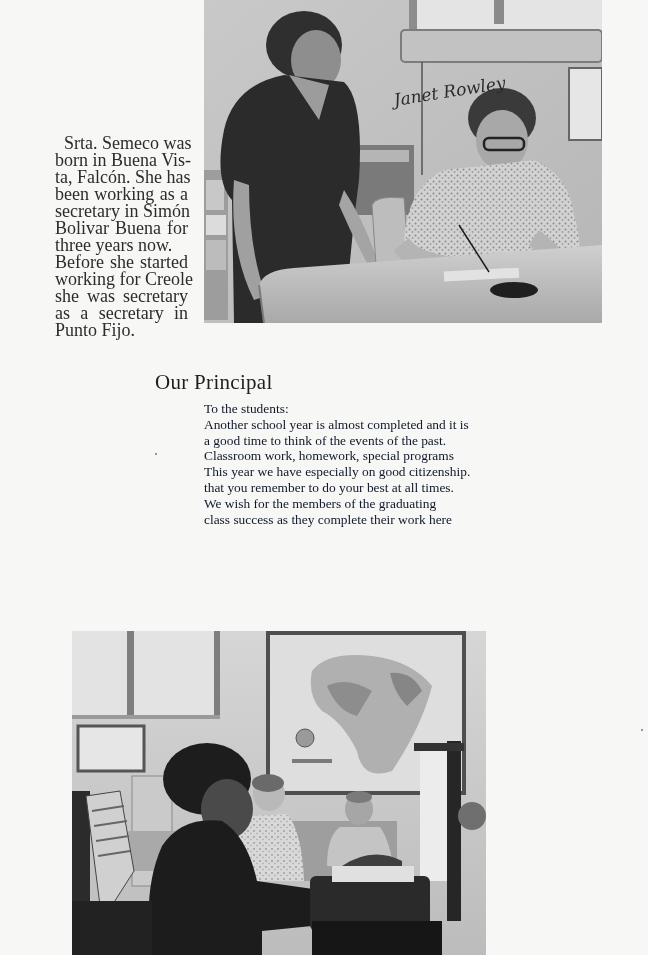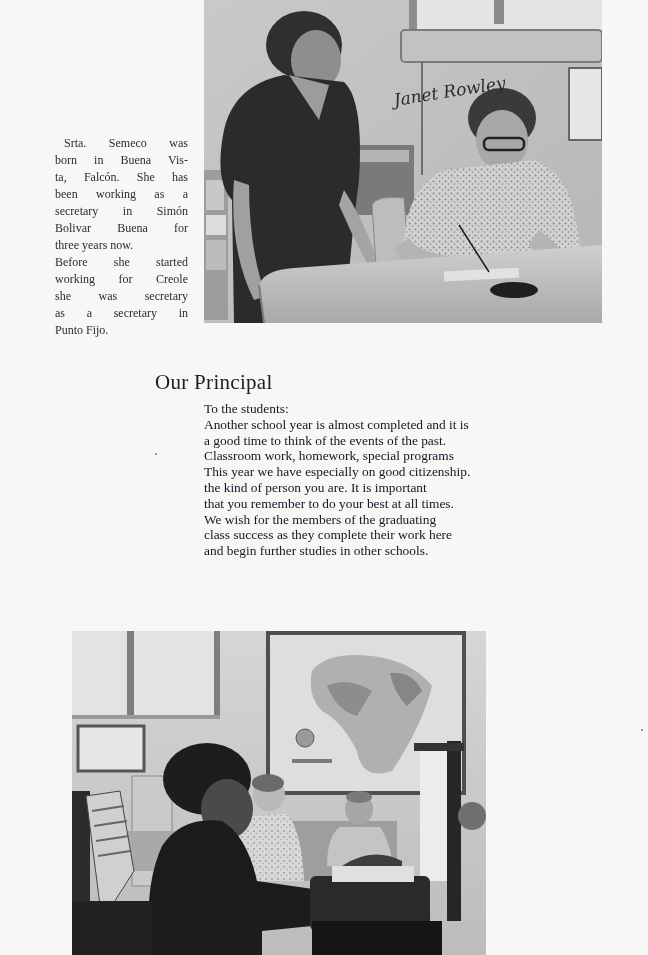--- a/index.html
+++ b/index.html
@@ -19,21 +19,21 @@
     position: absolute; margin: 0; font-weight: normal;
     font-family: "Liberation Serif", "DejaVu Serif", serif;
     color: #1e1e1e; letter-spacing: 0.3px; white-space: nowrap;
   }
   #secretary-heading { left: 55px; top: 100px; font-size: 21px; }
   #principal-heading { left: 155px; top: 370px; font-size: 21px; }
 
   .secretary-text {
     position: absolute; left: 55px; top: 135px; width: 133px;
     font-family: "Liberation Serif", "DejaVu Serif", serif;
-    font-size: 12px; line-height: 17px; color: #2c2c2c;
+    font-size: 18px; line-height: 17px; color: #2c2c2c;
     text-align: justify; hyphens: manual;
   }
   .secretary-text .line { display: block; text-align: justify; text-align-last: justify; white-space: nowrap; }
   .secretary-text .line.indent { padding-left: 9px; }
   .secretary-text .line.last { text-align-last: left; }
 
   .principal-text {
     position: absolute; left: 204px; top: 401px; width: 330px;
     font-family: "Liberation Serif", "DejaVu Serif", serif;
     font-size: 13.4px; line-height: 15.8px; color: #0f172a;
@@ -129,25 +129,23 @@
   </div>
 
   <h2 class="heading" id="principal-heading">Our Principal</h2>
 
   <div class="principal-text">
     <span class="line">To the students:</span>
     <span class="line">Another school year is almost completed and it is</span>
     <span class="line">a good time to think of the events of the past.</span>
     <span class="line">Classroom work, homework, special programs</span>
     <span class="line">This year we have especially on good citizenship.</span>
-    <span class="line">the kind of person you are.  It is important</span>
     <span class="line">that you remember to do your best at all times.</span>
     <span class="line">We wish for the members of the graduating</span>
     <span class="line">class success as they complete their work here</span>
-    <span class="line">and begin further studies in other schools.</span>
   </div>
 
   <span class="speck" style="left:155px; top:453px;"></span>
   <span class="speck" style="left:641px; top:729px;"></span>
 
   <div class="photo" id="photo-bottom">
     <svg viewBox="0 0 414 324" preserveAspectRatio="none">
       <defs>
         <linearGradient id="wallBot" x1="0" y1="0" x2="0" y2="1">
           <stop offset="0" stop-color="#d6d6d6"></stop>

